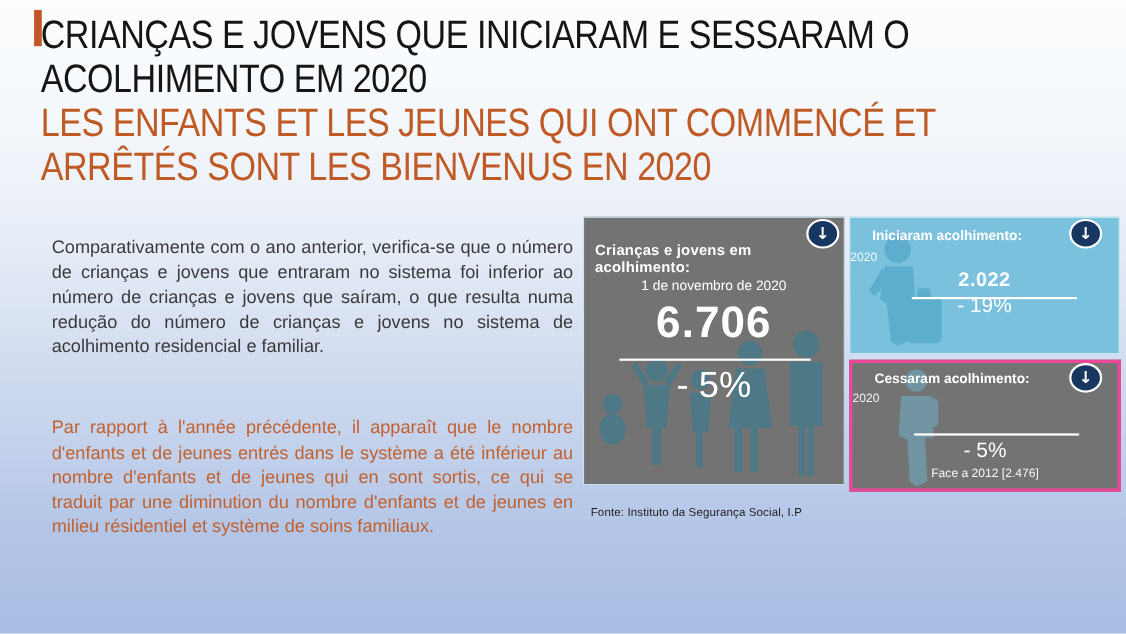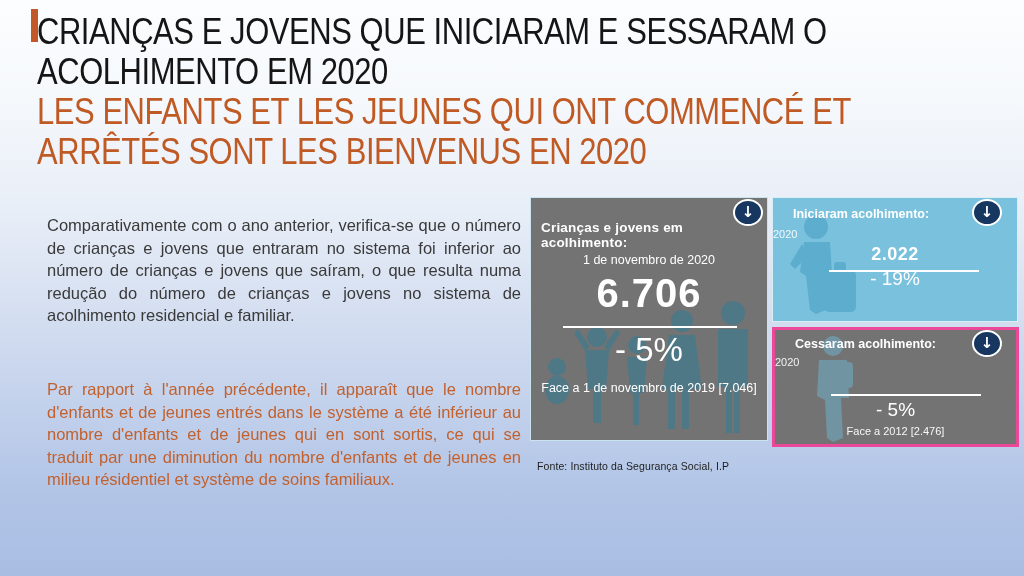--- a/index.html
+++ b/index.html
@@ -88,21 +88,20 @@
       <circle cx="198" cy="20" r="12"></circle>
       <path d="M183 36 L213 36 L213 94 L205 94 L205 140 L199 140 L199 94 L197 94 L197 140 L191 140 L191 94 L183 94 Z"></path>
       <rect x="195" y="36" width="6" height="30"></rect>
     </g>
   </svg>
   <div class="abs cm-title">Crianças e jovens em acolhimento:</div>
   <div class="abs cm-date">1 de novembro de 2020</div>
   <div class="abs cm-value">6.706</div>
   <div class="abs cm-rule"></div>
   <div class="abs cm-change">- 5%</div>
-  <div class="abs cm-comp">Face a 1 de novembro de 2019 [7.046]</div>
 </div>
 
 <div class="card card-started">
   <svg class="sil sil-child" width="82" height="108" viewBox="0 0 82 108">
     <g fill="#3d95bd" opacity="0.45">
       <circle cx="30" cy="15" r="12"></circle>
       <path d="M18 30 L44 30 L46 62 L38 62 L40 98 L30 102 L24 98 L20 64 L14 60 Z"></path>
       <path d="M16 32 L4 52 L9 57 L22 44 Z"></path>
       <rect x="38" y="58" width="32" height="42" rx="5"></rect>
       <rect x="48" y="50" width="12" height="10" rx="3"></rect>

